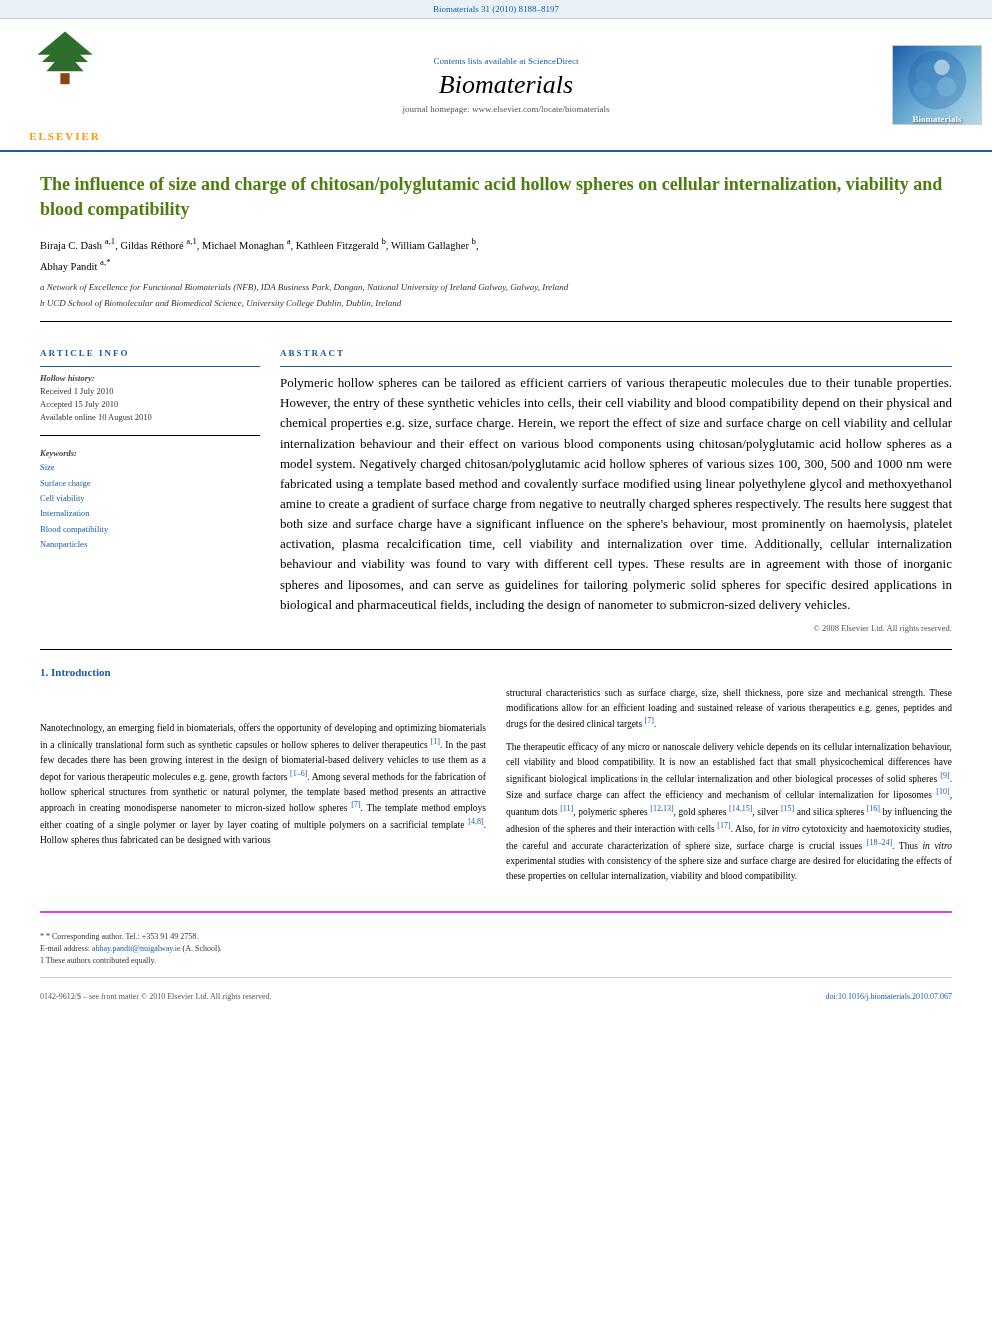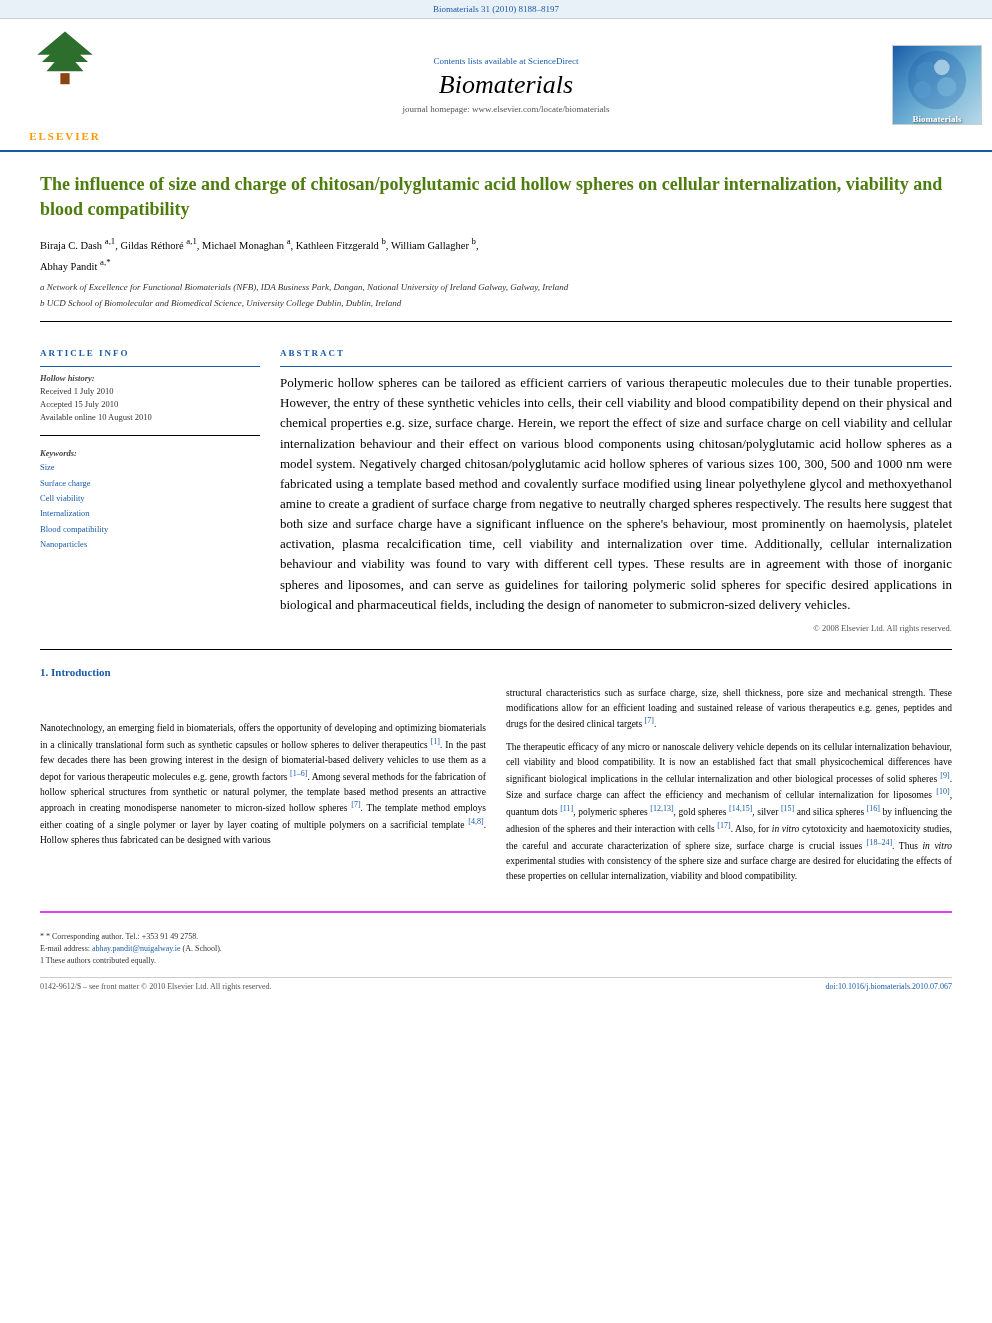--- a/index.html
+++ b/index.html
@@ -261,21 +261,21 @@
 
     .footnote {
       font-size: 8px;
       color: #333;
       line-height: 1.5;
     }
 
     .bottom-bar {
       border-top: 1px solid #ccc;
       margin-top: 10px;
-      padding-top: 4px;
+      padding-top: 14px;
       display: flex;
       justify-content: space-between;
       font-size: 8px;
       color: #555;
     }
 
     .doi-text {
       color: #1a5ba8;
     }
   </style>

